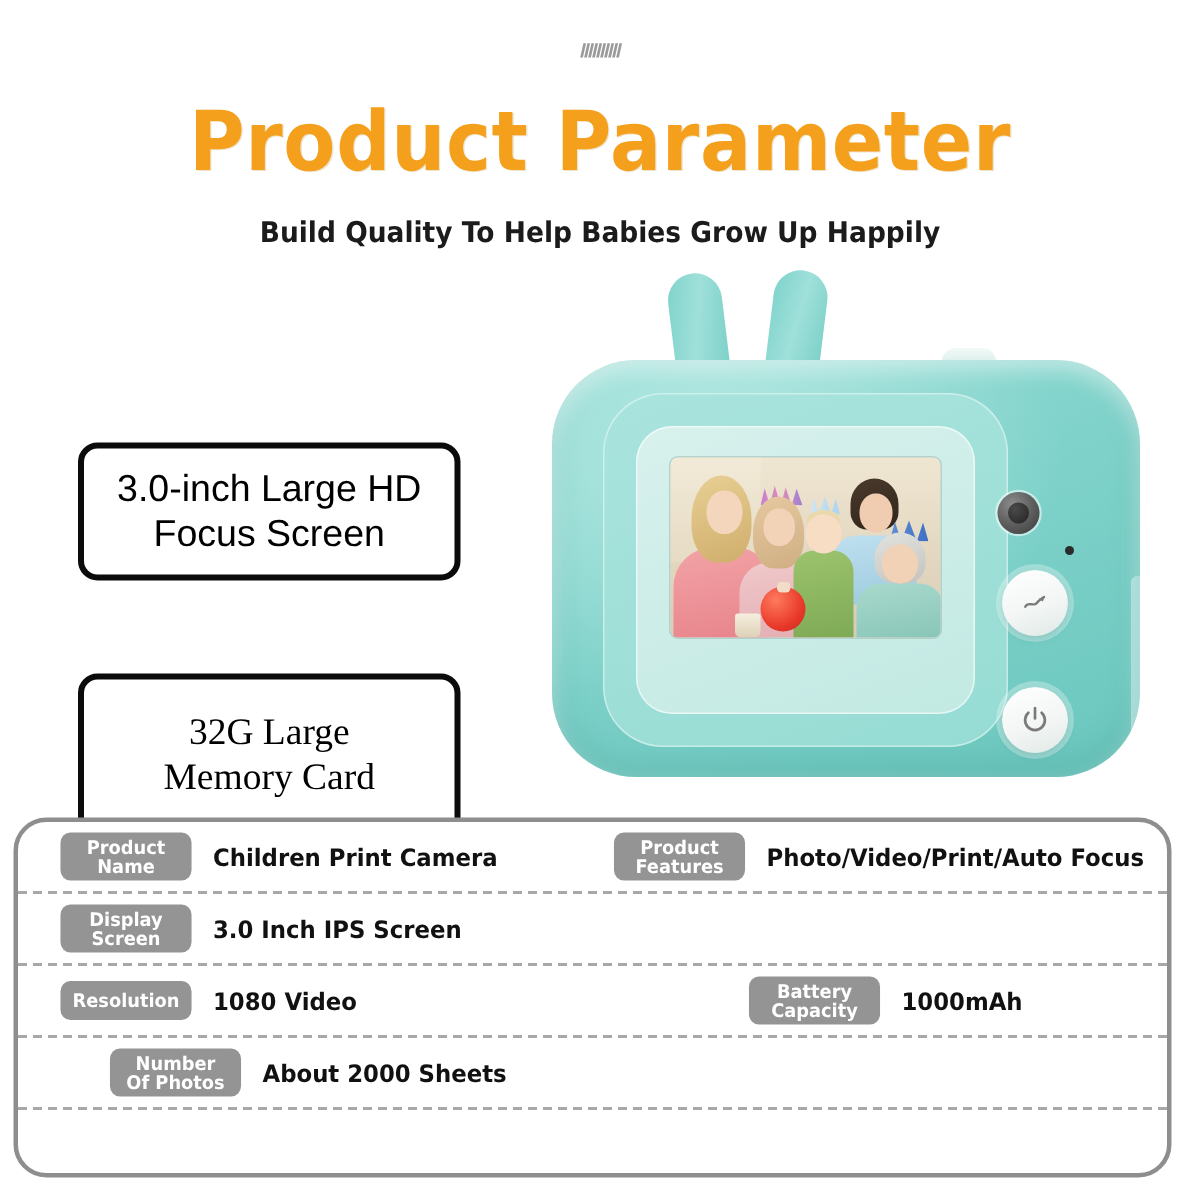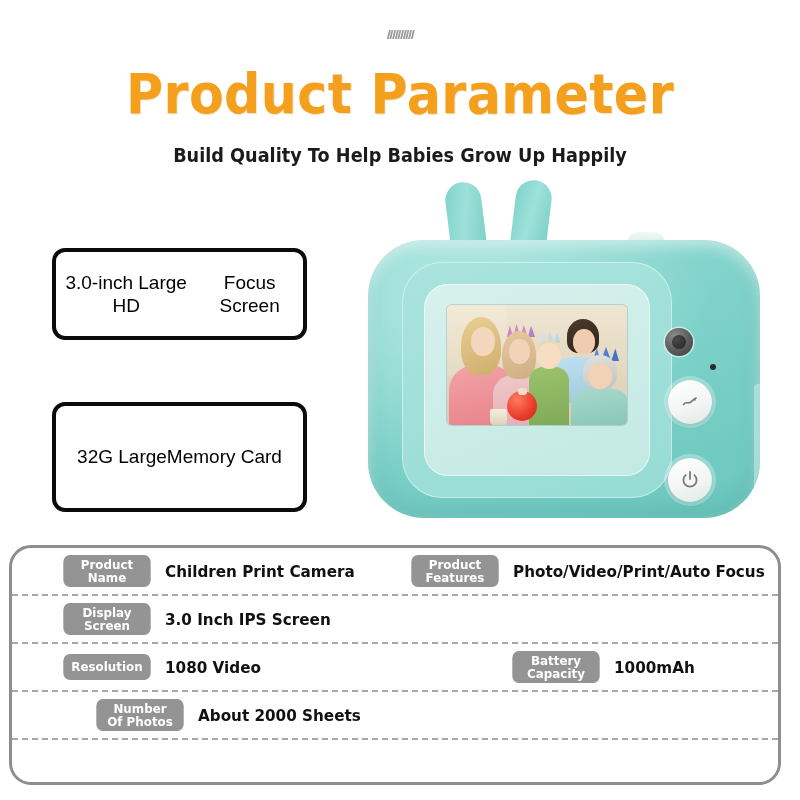--- a/index.html
+++ b/index.html
@@ -64,31 +64,32 @@
     white-space: nowrap;
   }
 
   
   .callout {
     position: absolute;
     border: 4px solid #0b0b0b;
     border-radius: 13px;
     background: #ffffff;
     display: flex;
-    flex-direction: row;
+    flex-direction: column;
     align-items: center;
     justify-content: center;
     font-family: "Liberation Sans", sans-serif;
-    font-size: 19px;
+    font-size: 25px;
     color: #000000;
     line-height: 1.22;
     text-align: center;
+    margin-top: 47px;
   }
   #callout-screen { left: 52px;  top: 248px; width: 255px; height: 92px; }
-  #callout-memory { left: 52px;  top: 402px; width: 255px; height: 110px; }
+  #callout-memory { left: 52px;  top: 402px; width: 255px; height: 110px; font-family: Liberation Serif, serif; }
 
   
   #camera {
     position: absolute;
     left: 360px;
     top: 178px;
     width: 420px;
     height: 345px;
   }
 
@@ -286,21 +287,20 @@
     height: 48px;
     align-items: center;
     border-bottom: 2px dashed #a8a8a8;
   }
   .spec-row:last-child { border-bottom: 2px dashed #a8a8a8; }
 
   .spec-cell {
     display: flex;
     align-items: center;
     height: 100%;
-    margin-left: 23px;
   }
   .spec-cell.left  { width: 382px; padding-left: 26px; }
   .spec-cell.right { width: 382px; padding-left: 12px; justify-content: center; }
 
   .pill {
     flex: 0 0 auto;
     width: 92px;
     min-height: 26px;
     border-radius: 7px;
     background: #949494;

